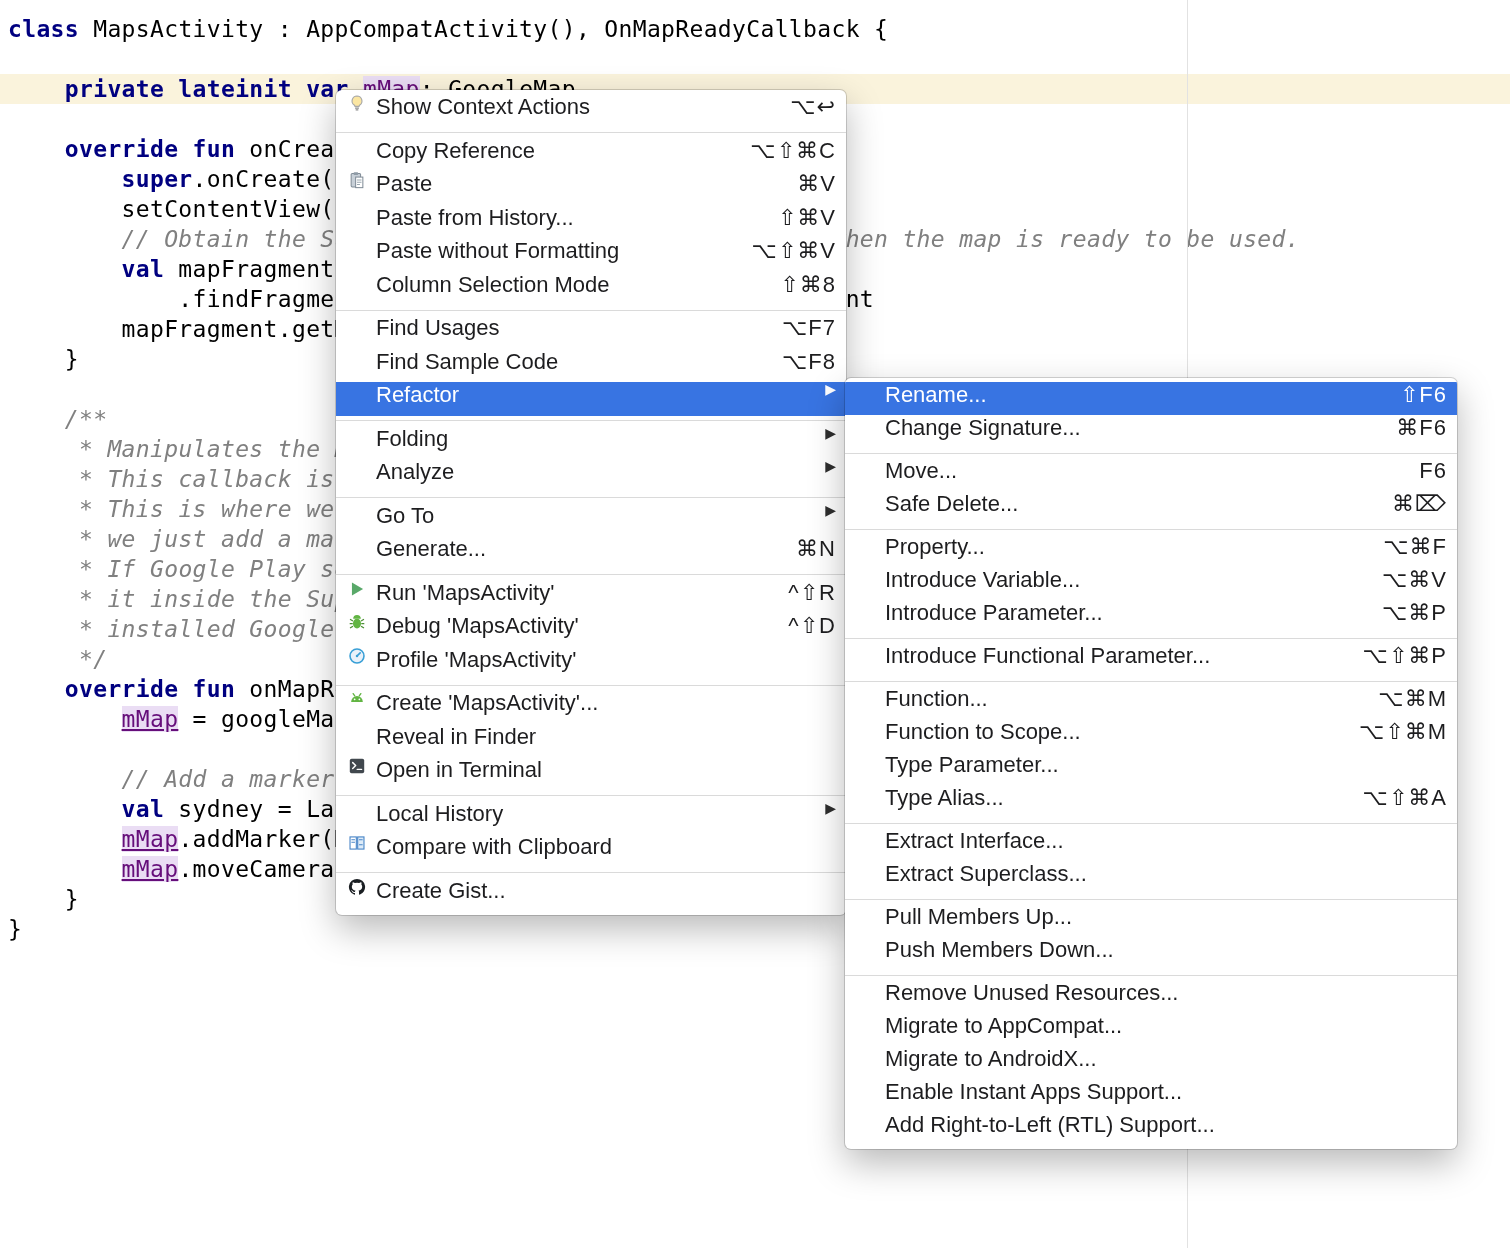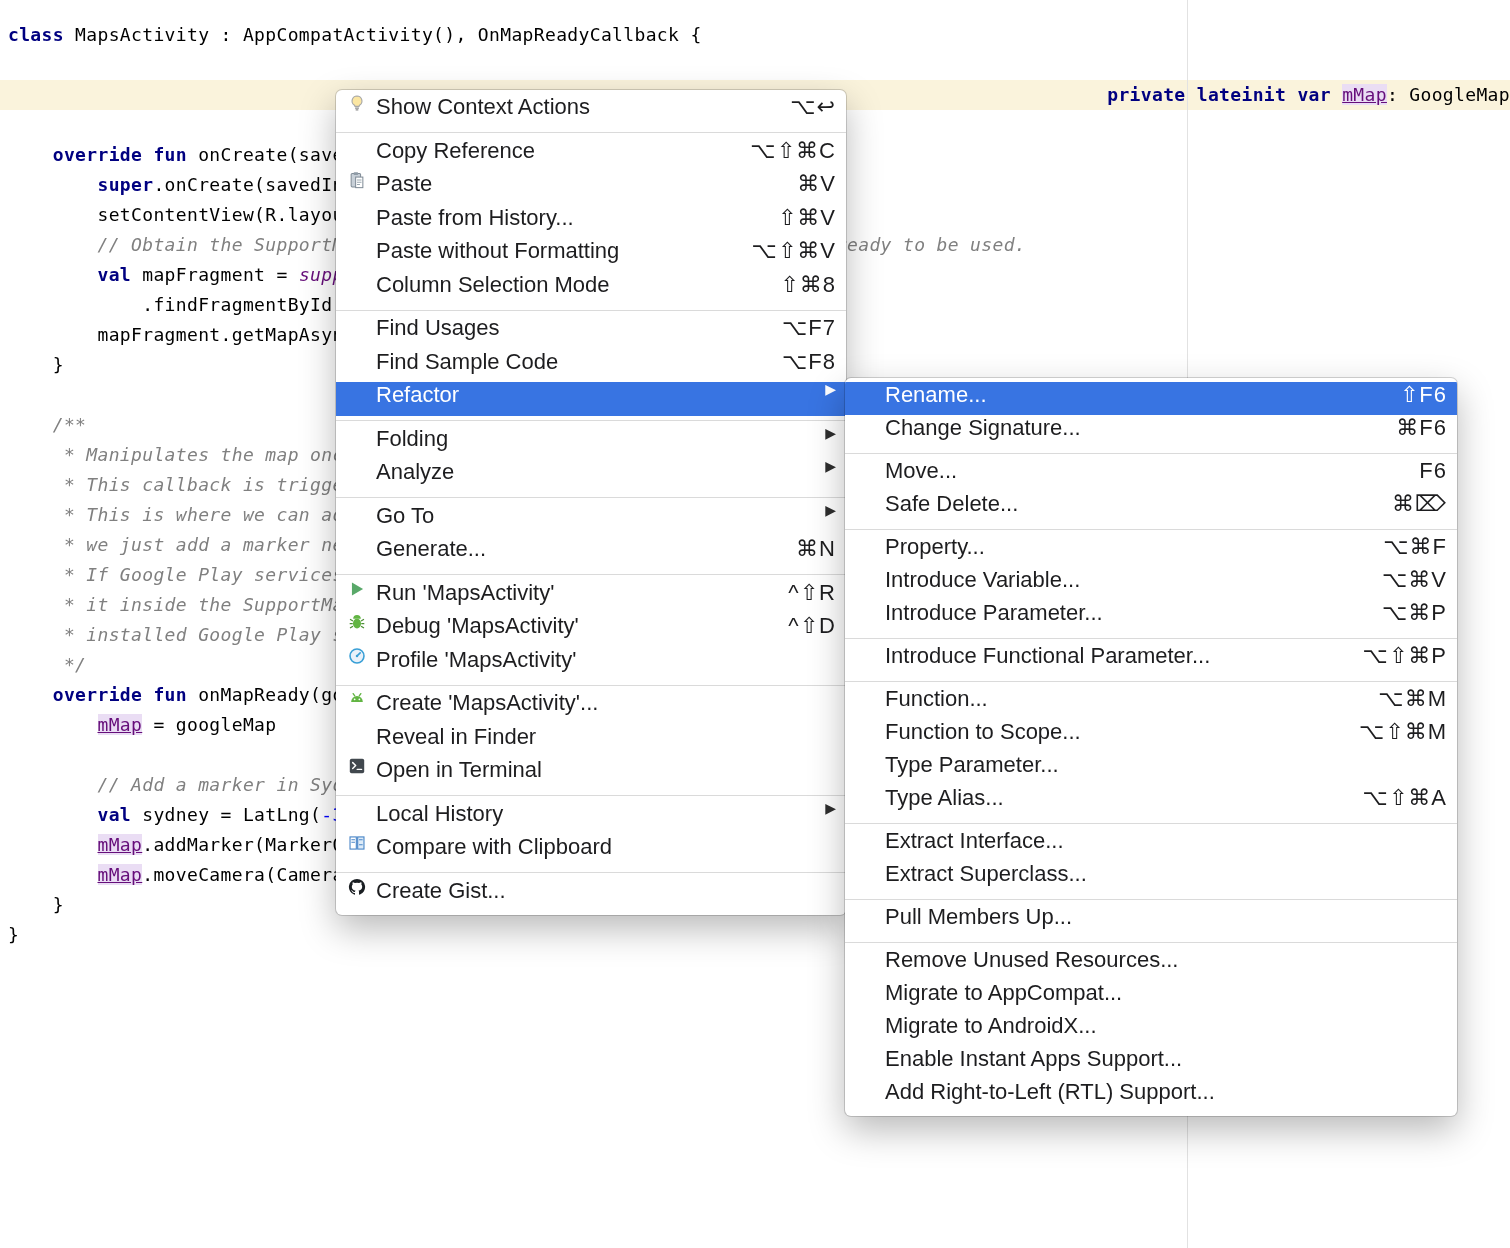--- a/index.html
+++ b/index.html
@@ -4,27 +4,27 @@
 <style>
   * { margin:0; padding:0; box-sizing:border-box; }
   html,body { width:1510px; height:1248px; }
   body {
     position:relative; background:#ffffff; overflow:hidden;
     font-family:"Liberation Sans","DejaVu Sans",sans-serif;
   }
 
   
   .editor {
-    position:absolute; inset:0; padding-top:20px;
+    position:absolute; inset:0; padding-top:14px;
     font-family:"DejaVu Sans Mono",monospace;
-    font-size:18px; letter-spacing:0.35px; color:#000;
+    font-size:23px; letter-spacing:0.35px; color:#000;
     z-index:1;
   }
   .code-line { height:30px; line-height:30px; white-space:pre; padding-left:8px; }
-  .caret-line { background:var(--caret-bg,#FAF3DC);text-align:right; }
+  .caret-line { background:var(--caret-bg,#FAF3DC); }
   .tk-pl  { color:#000000; }
   .tk-kw  { color:var(--kw,#000080); font-weight:bold; }
   .tk-cm  { color:var(--cm,#808080); font-style:italic; }
   .tk-prop{ color:var(--prop,#660E7A); background:var(--prop-bg,#EADDF4); text-decoration:underline; }
   .tk-pit { color:var(--prop,#660E7A); font-style:italic; }
   .tk-num { color:#0000FF; }
   .tk-str { color:#008000; font-weight:bold; }
   .margin-guide { position:absolute; left:1187px; top:0; width:1px; height:100%; background:#E2E2E2; z-index:2; }
 
   
@@ -307,20 +307,23 @@
     <div class="menu-item">
       <span class="label">Extract Interface...</span>
     </div>
     <div class="menu-item">
       <span class="label">Extract Superclass...</span>
     </div>
     <div class="menu-sep"></div>
     <div class="menu-item">
       <span class="label">Pull Members Up...</span>
     </div>
+    <div class="menu-item">
+      <span class="label">Push Members Down...</span>
+    </div>
     <div class="menu-sep"></div>
     <div class="menu-item">
       <span class="label">Remove Unused Resources...</span>
     </div>
     <div class="menu-item">
       <span class="label">Migrate to AppCompat...</span>
     </div>
     <div class="menu-item">
       <span class="label">Migrate to AndroidX...</span>
     </div>

